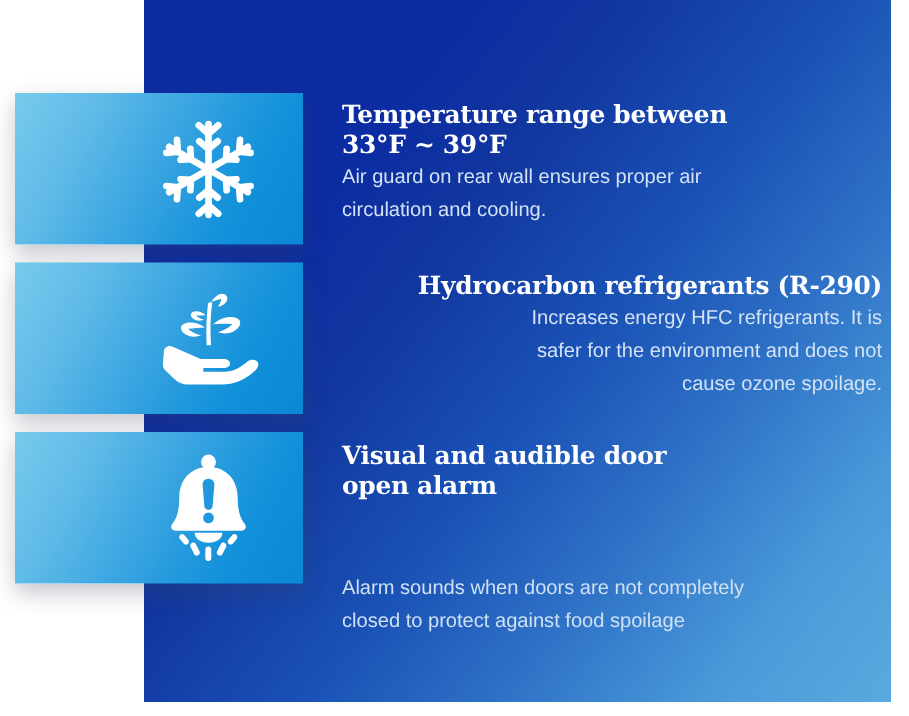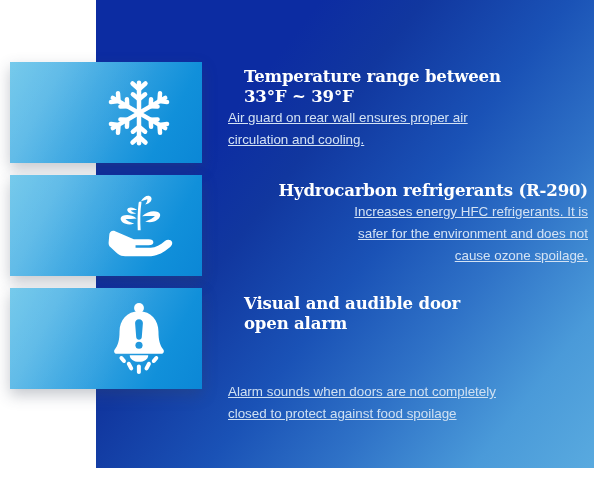--- a/index.html
+++ b/index.html
@@ -63,31 +63,30 @@
   #block2{top:180px;text-align:right;}
   #block3{top:293px;}
 
   .heading{
     font-family:"DejaVu Serif", "Liberation Serif", serif;
     font-weight:bold;
     font-size:16.6px;
     line-height:20px;
     color:#ffffff;
     letter-spacing:-0.2px;
-    margin:0 0 1px 16px;
+    margin:0 0 1px 0;
     white-space:pre-line;
   }
   .body{
     font-family:"Liberation Sans", sans-serif;
     font-size:13.4px;
     line-height:22px;
     color:#d3e2f4;
     margin:0;
     white-space:pre-line;
-    text-decoration:underline;
   }
   #block3 .body{color:#cfe0f2;margin-top:48px;}
 </style>
 </head>
 <body>
 
 <div id="root">
 
   <div class="panel"></div>
 

